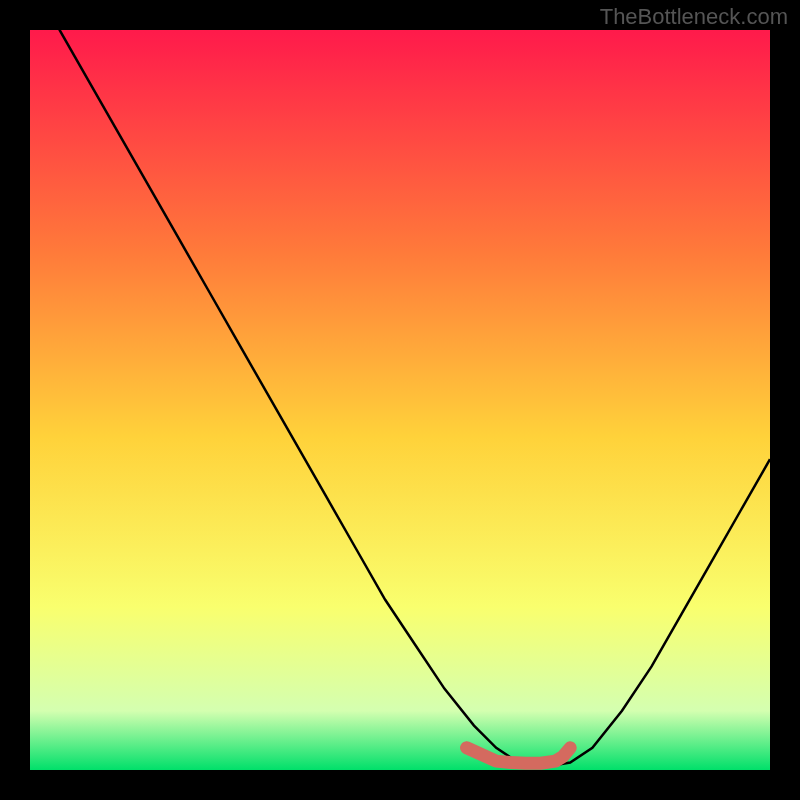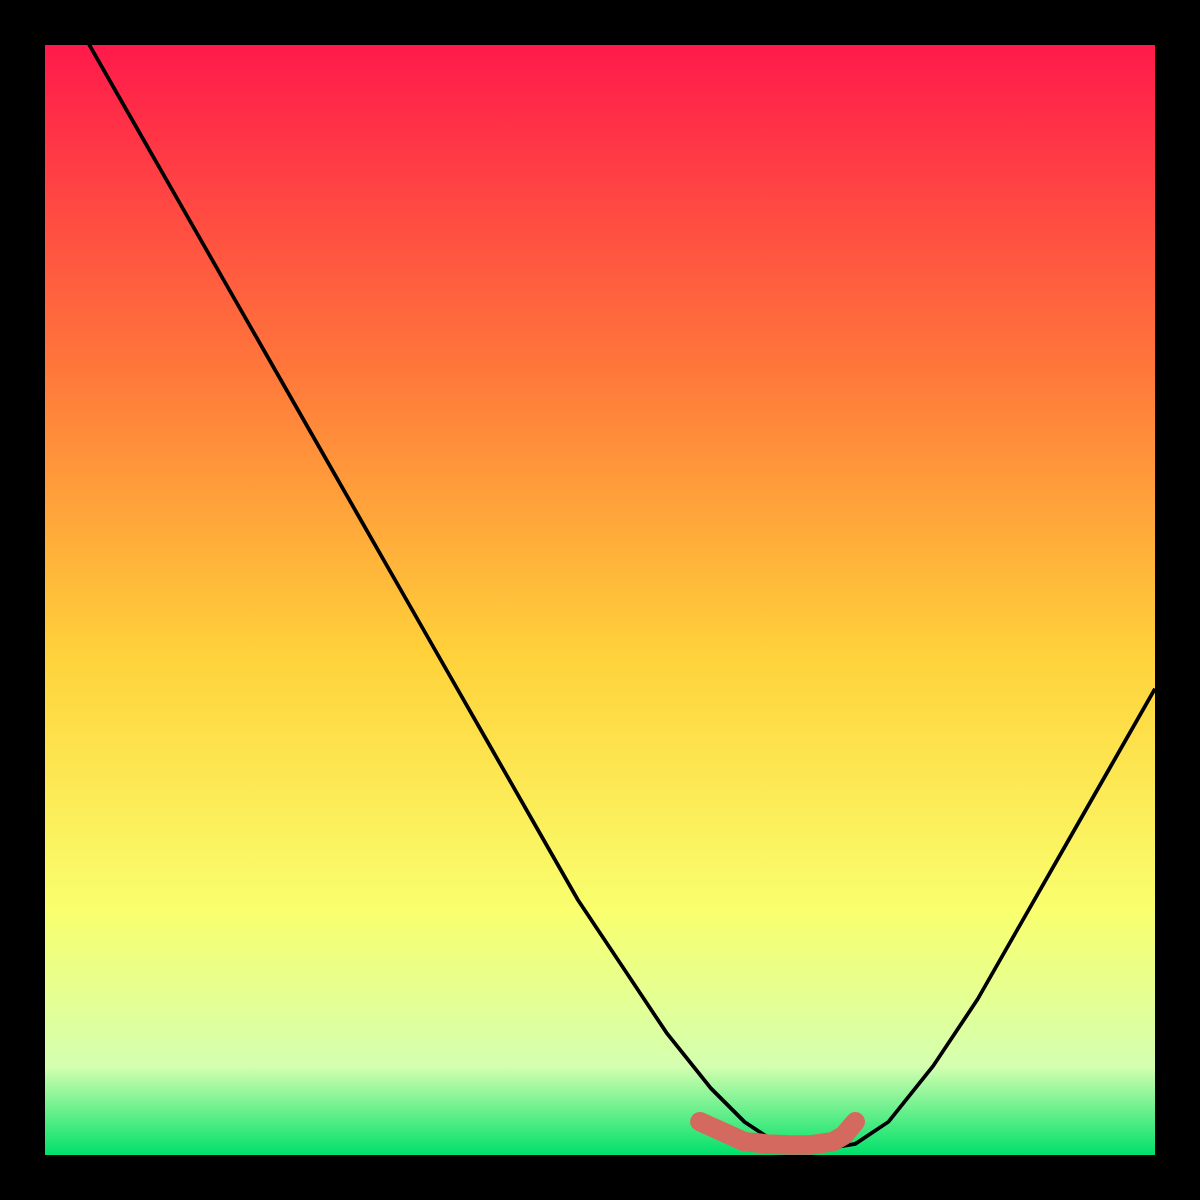--- a/index.html
+++ b/index.html
@@ -25,20 +25,21 @@
     top: 30px;
     width: 740px;
     height: 740px;
   }
   svg { display: block; }
 </style>
 </head>
 <body>
 
 <div class="container">
+  <div class="watermark">TheBottleneck.com</div>
   <div class="plot">
     <svg id="chart-svg" width="740" height="740" viewBox="0 0 740 740">
       <defs>
         <linearGradient id="bgGrad" x1="0" y1="0" x2="0" y2="1">
           <stop id="g0" offset="0%" stop-color="#ff1a4b"></stop>
           <stop id="g1" offset="30%" stop-color="#ff7a3a"></stop>
           <stop id="g2" offset="55%" stop-color="#ffd23a"></stop>
           <stop id="g3" offset="78%" stop-color="#f9ff6e"></stop>
           <stop id="g4" offset="92%" stop-color="#d4ffb0"></stop>
           <stop id="g5" offset="100%" stop-color="#00e06a"></stop>

